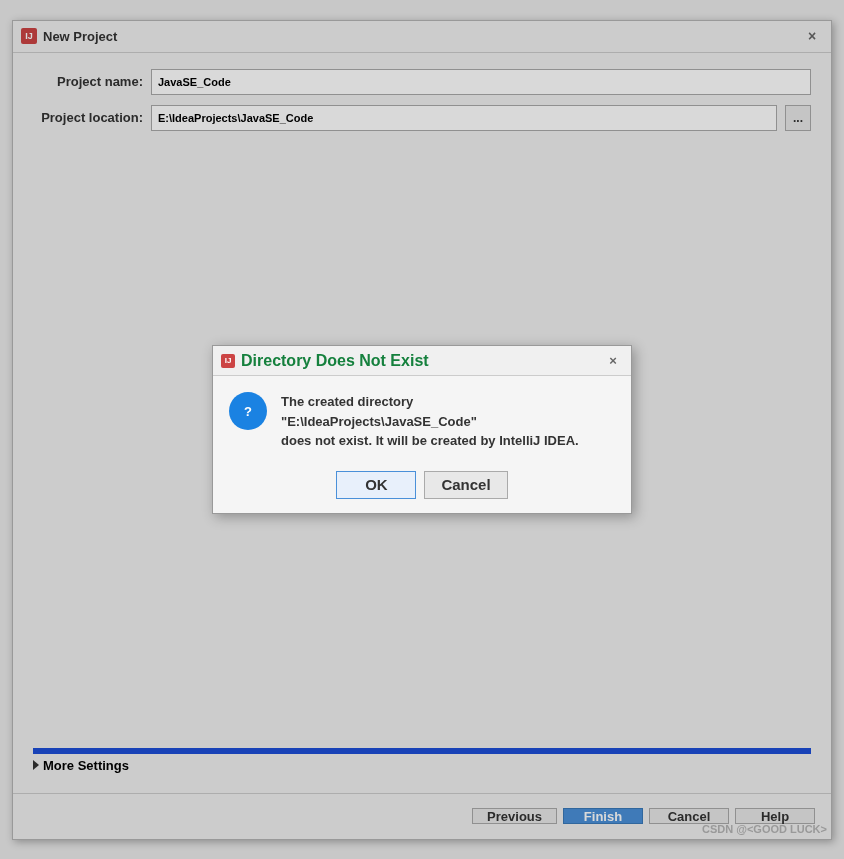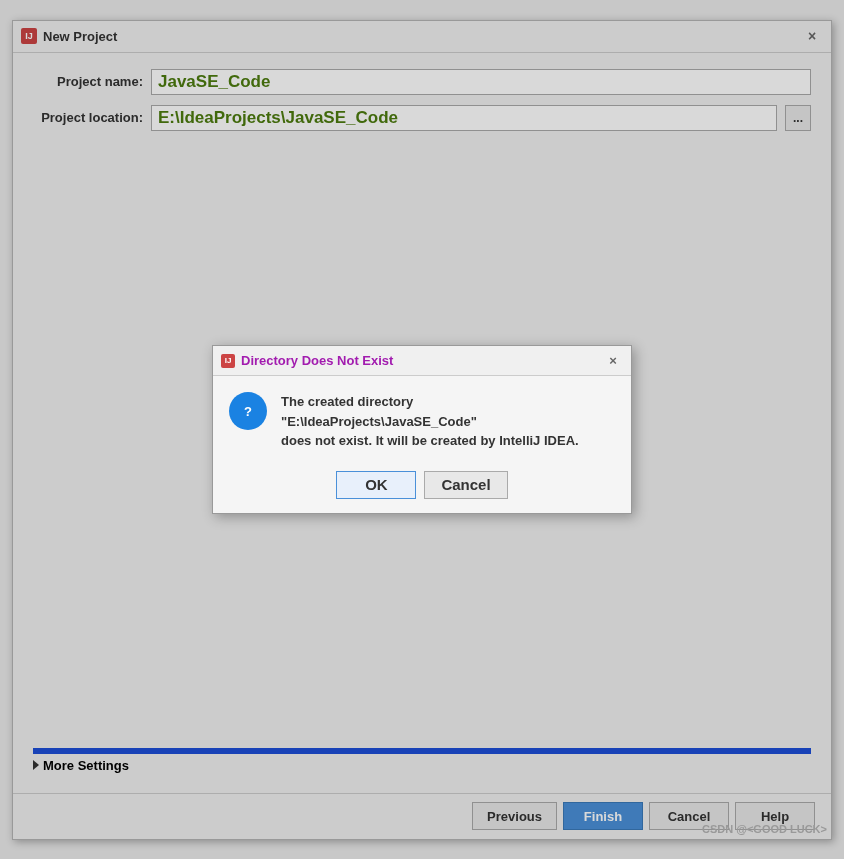--- a/index.html
+++ b/index.html
@@ -98,22 +98,22 @@
       color: #333;
       font-size: 13px;
     }
 
     .form-input {
       flex: 1;
       height: 26px;
       border: 1px solid #aaa;
       background: white;
       padding: 0 6px;
-      font-size: 17px;
-      color: #4d7c0f;
+      font-size: 11px;
+      color: #000000;
       outline: none;
     }
 
     .browse-button {
       width: 26px;
       height: 26px;
       background: #e8e8e8;
       border: 1px solid #aaa;
       cursor: pointer;
       display: flex;
@@ -151,21 +151,21 @@
       background: #f0f0f0;
       border-top: 1px solid #ccc;
       display: flex;
       align-items: center;
       justify-content: flex-end;
       padding: 0 16px;
       gap: 6px;
     }
 
     .btn {
-      height: 28px;
+      height: 16px;
       min-width: 80px;
       padding: 0 14px;
       border: 1px solid #aaa;
       background: #e8e8e8;
       cursor: pointer;
       font-size: 13px;
       color: #333;
       display: flex;
       align-items: center;
       justify-content: center;
@@ -223,22 +223,22 @@
       border-radius: 2px;
       display: flex;
       align-items: center;
       justify-content: center;
       font-size: 9px;
       color: white;
       font-weight: bold;
     }
 
     .dialog-title-text {
-      font-size: 13px;
-      color: #a21caf;
+      font-size: 16px;
+      color: #15803d;
     }
 
     .dialog-close {
       width: 20px;
       height: 20px;
       display: flex;
       align-items: center;
       justify-content: center;
       cursor: pointer;
       color: #666;

